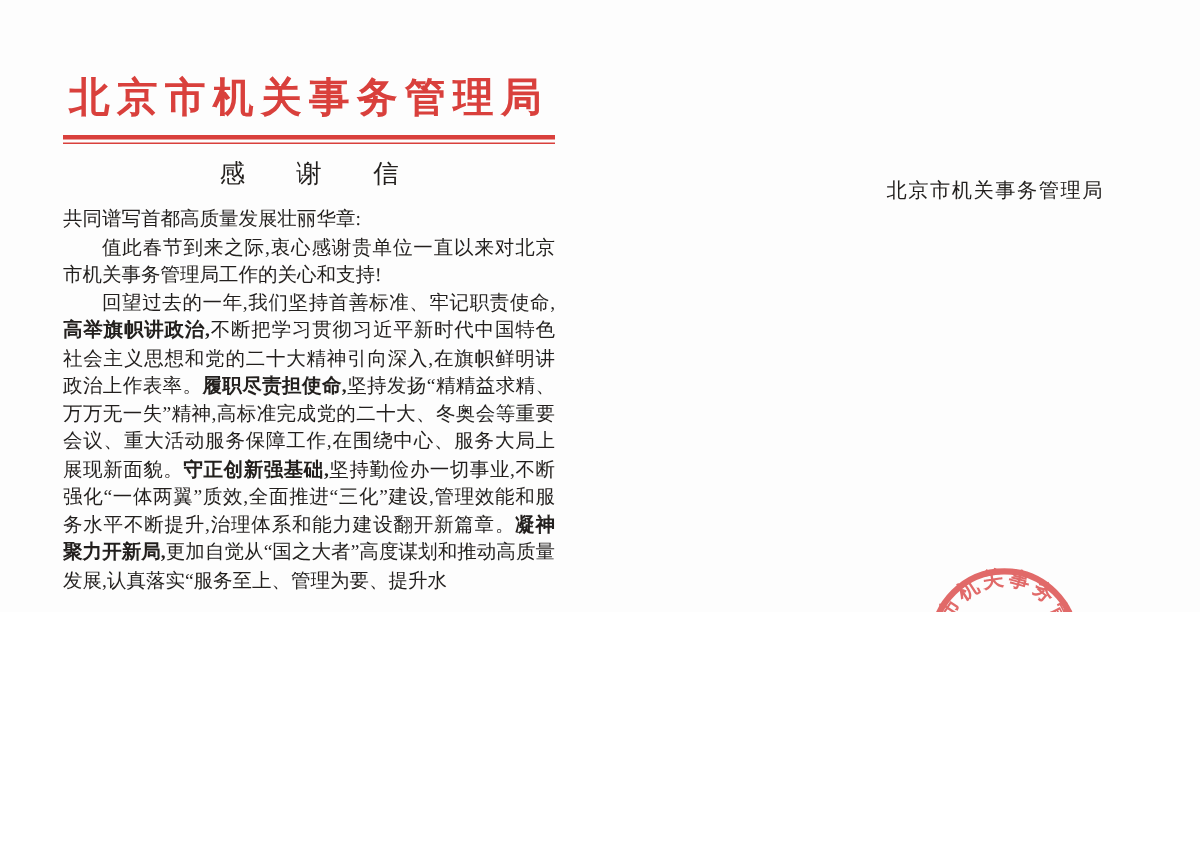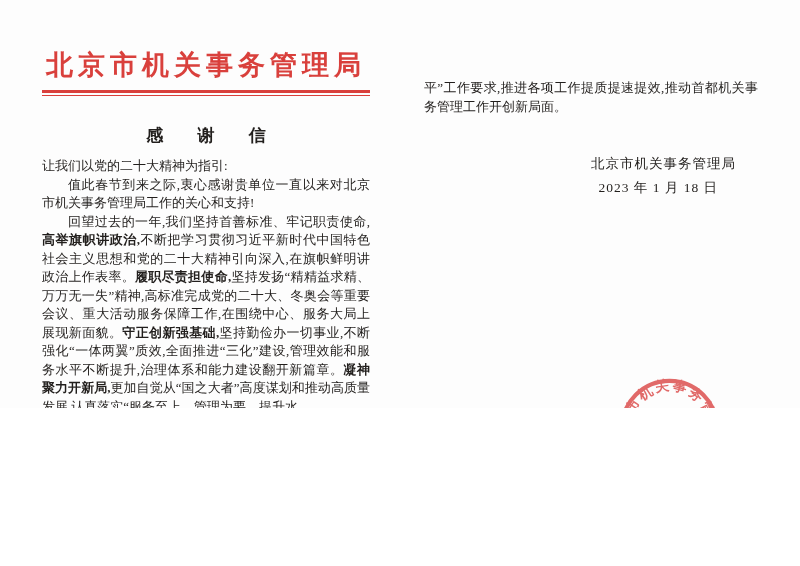--- a/index.html
+++ b/index.html
@@ -31,23 +31,23 @@
     line-height:34px;
     white-space:nowrap;
   }
   .header-rule{
     margin-top:8px;
     height:2px;
     border-top:3px solid var(--rule_red);
     border-bottom:1px solid var(--rule_red);
   }
   .letter-title{
-    margin-top:28px;
+    margin-top:8px;
     font-size:17px;
-    font-weight:700;
+    font-weight:400;
     text-align:center;
     letter-spacing:15px;
     text-indent:15px;
     line-height:24px;
   }
   .salutation{
     margin-top:9px;
     font-size:13px;
     line-height:18.5px;
   }
@@ -91,36 +91,34 @@
 </style>
 </head>
 <body>
 
 <div class="page">
 
   <div class="col left-col">
     <div class="agency-title">北京市机关事务管理局</div>
     <div class="header-rule"></div>
     <div class="letter-title">感 谢 信</div>
-    <div class="salutation">让我们以党的二十大精神为指引:</div>
+    <div class="salutation">共同谱写首都高质量发展壮丽华章:</div>
     <div class="body">
         <p class="indent"><span>值此春节到来之际,衷心感谢贵单位一直以来对北京市机关事务管理局工作的关心和支持!</span></p>
         <p class="indent"><span>回望过去的一年,我们坚持首善标准、牢记职责使命,</span><span class="bold">高举旗帜讲政治,</span><span>不断把学习贯彻习近平新时代中国特色社会主义思想和党的二十大精神引向深入,在旗帜鲜明讲政治上作表率。</span><span class="bold">履职尽责担使命,</span><span>坚持发扬“精精益求精、万万无一失”精神,高标准完成党的二十大、冬奥会等重要会议、重大活动服务保障工作,在围绕中心、服务大局上展现新面貌。</span><span class="bold">守正创新强基础,</span><span>坚持勤俭办一切事业,不断强化“一体两翼”质效,全面推进“三化”建设,管理效能和服务水平不断提升,治理体系和能力建设翻开新篇章。</span><span class="bold">凝神聚力开新局,</span><span>更加自觉从“国之大者”高度谋划和推动高质量发展,认真落实“服务至上、管理为要、提升水</span></p>
       </div>
   </div>
 
   <div class="footer-rule"></div>
 
   <div class="col right-col">
     <div class="body">
-        <p><span>平”工作要求,推进各项工作提质提速提效,推动首都机关事务管理工作开创新局面。</span></p>
       </div>
     <div class="signature">
       <div class="sig-agency">北京市机关事务管理局</div>
-      <div class="sig-date">2023 年 1 月 18 日</div>
     </div>
   </div>
 
   <svg class="seal" viewBox="0 0 140 140" xmlns="http://www.w3.org/2000/svg">
     <circle cx="70" cy="70" r="46" fill="none" stroke="#de5150" stroke-width="4"></circle>
     <polygon fill="#de5150" points="70,52 74.4,63.9 87.1,64.4 77.1,72.3 80.6,84.6 70,77.5 59.4,84.6 62.9,72.3 52.9,64.4 65.6,63.9"></polygon>
     <defs>
       <path id="sealArc" d="M 38 88.5 A 37 37 0 1 1 102 88.5" fill="none"></path>
     </defs>
     <text>

